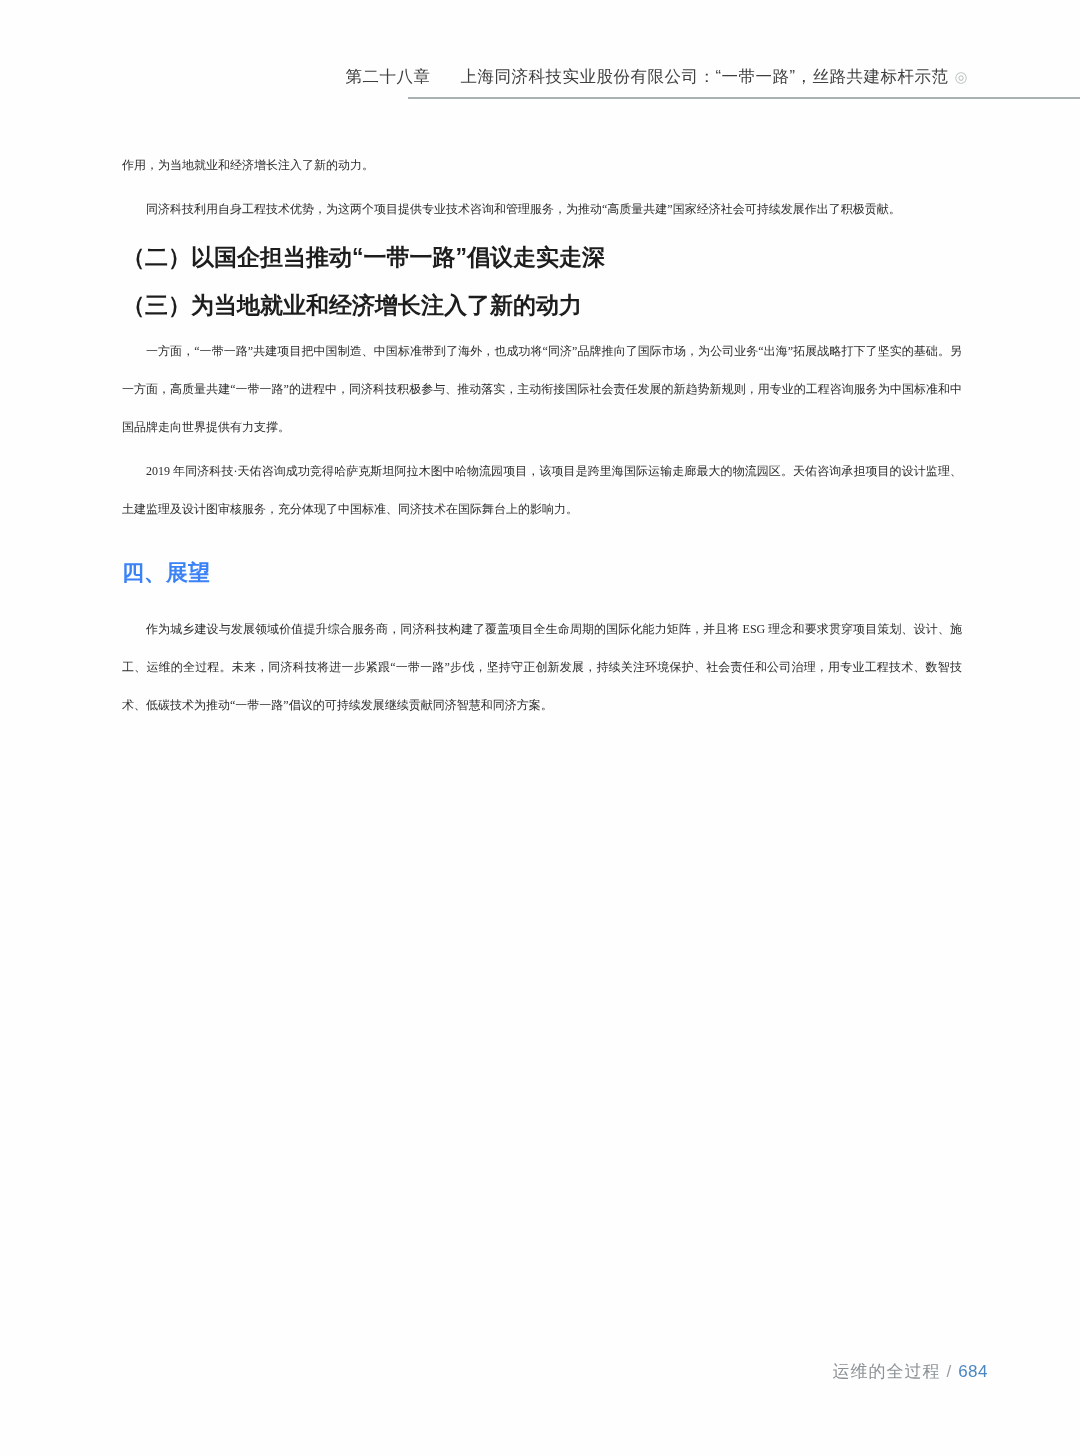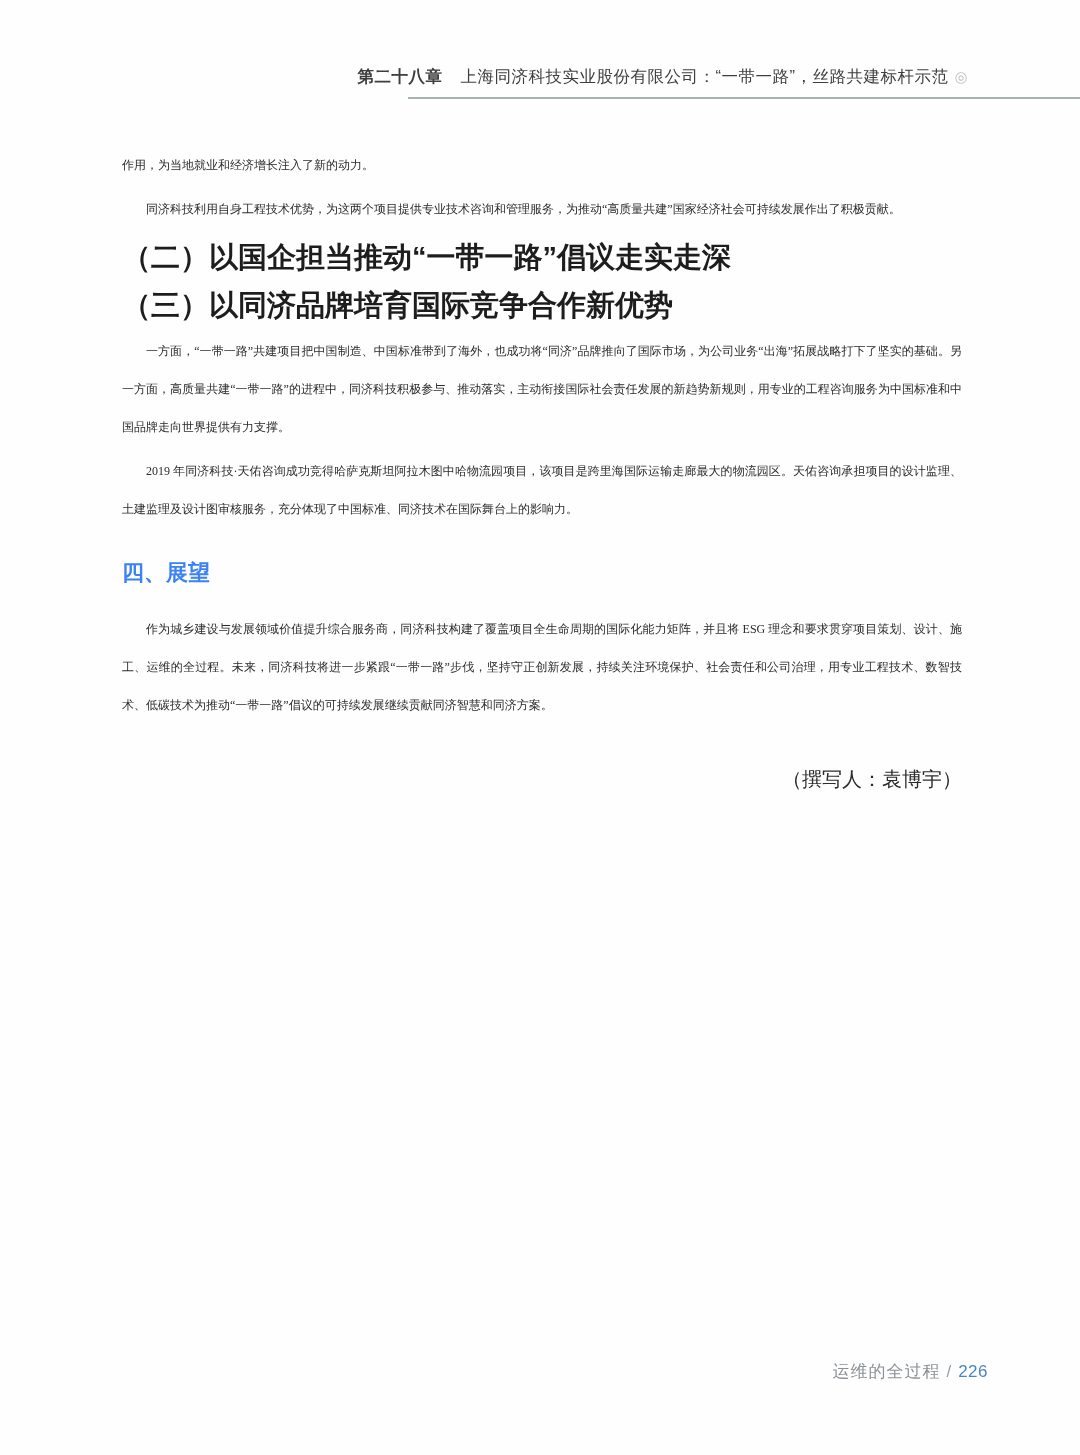--- a/index.html
+++ b/index.html
@@ -28,21 +28,21 @@
   .header-line {
     text-align: right;
     padding-right: 112px;
     font-family: "Liberation Sans", "DejaVu Sans", sans-serif;
     font-size: 16.5px;
     color: #3e3e3e;
     letter-spacing: 0.5px;
     line-height: 24px;
     white-space: nowrap;
   }
-  .header-chapter { margin-right: 18px; font-weight: bold; }
+  .header-chapter { margin-right: 30px; }
   .header-ornament {
     color: #b9c0c0;
     font-size: 15px;
     margin-left: 6px;
   }
   .header-rule {
     position: absolute;
     top: 33px;
     left: 408px;
     right: 0;
@@ -60,21 +60,21 @@
   .body-text {
     font-size: 12px;
     line-height: 38px;
     text-align: justify;
     margin: 0 0 6px 0;
   }
   .body-text.indent { text-indent: 2em; }
   .section-heading {
     font-family: "Liberation Sans", "DejaVu Sans", sans-serif;
     font-weight: bold;
-    font-size: 29px;
+    font-size: 23px;
     color: #1d1d1d;
     line-height: 38px;
     margin: 10px 0 8px 0;
   }
   .outlook-heading {
     font-family: "Liberation Sans", "DejaVu Sans", sans-serif;
     font-weight: bold;
     font-size: 22px;
     color: #3b82f6;
     line-height: 38px;
@@ -115,31 +115,30 @@
 
   <main class="page-body">
 
     <p class="body-text">作用，为当地就业和经济增长注入了新的动力。</p>
 
     <p class="body-text indent">同济科技利用自身工程技术优势，为这两个项目提供专业技术咨询和管理服务，为推动“高质量共建”国家经济社会可持续发展作出了积极贡献。</p>
 
     <h3 class="section-heading">（二）以国企担当推动“一带一路”倡议走实走深</h3>
 
 
-    <h3 class="section-heading">（三）以同济品牌培育国际竞争合作新优势</h3>
+    <h3 class="section-heading">（三）为当地就业和经济增长注入了新的动力</h3>
 
     <p class="body-text indent">一方面，“一带一路”共建项目把中国制造、中国标准带到了海外，也成功将“同济”品牌推向了国际市场，为公司业务“出海”拓展战略打下了坚实的基础。另一方面，高质量共建“一带一路”的进程中，同济科技积极参与、推动落实，主动衔接国际社会责任发展的新趋势新规则，用专业的工程咨询服务为中国标准和中国品牌走向世界提供有力支撑。</p>
 
     <p class="body-text indent">2019 年同济科技·天佑咨询成功竞得哈萨克斯坦阿拉木图中哈物流园项目，该项目是跨里海国际运输走廊最大的物流园区。天佑咨询承担项目的设计监理、土建监理及设计图审核服务，充分体现了中国标准、同济技术在国际舞台上的影响力。</p>
 
     <h2 class="outlook-heading">四、展望</h2>
 
     <p class="body-text indent">作为城乡建设与发展领域价值提升综合服务商，同济科技构建了覆盖项目全生命周期的国际化能力矩阵，并且将 ESG 理念和要求贯穿项目策划、设计、施工、运维的全过程。未来，同济科技将进一步紧跟“一带一路”步伐，坚持守正创新发展，持续关注环境保护、社会责任和公司治理，用专业工程技术、数智技术、低碳技术为推动“一带一路”倡议的可持续发展继续贡献同济智慧和同济方案。</p>
 
-    <p class="author-line">（撰写人：袁博宇）</p>
 
   </main>
 
   <footer class="page-footer">
-    <span>运维的全过程</span><span class="footer-sep">/</span><span class="footer-pagenum">226</span>
+    <span>运维的全过程</span><span class="footer-sep">/</span><span class="footer-pagenum">684</span>
   </footer>
 
 </div>
 
 </body></html>

